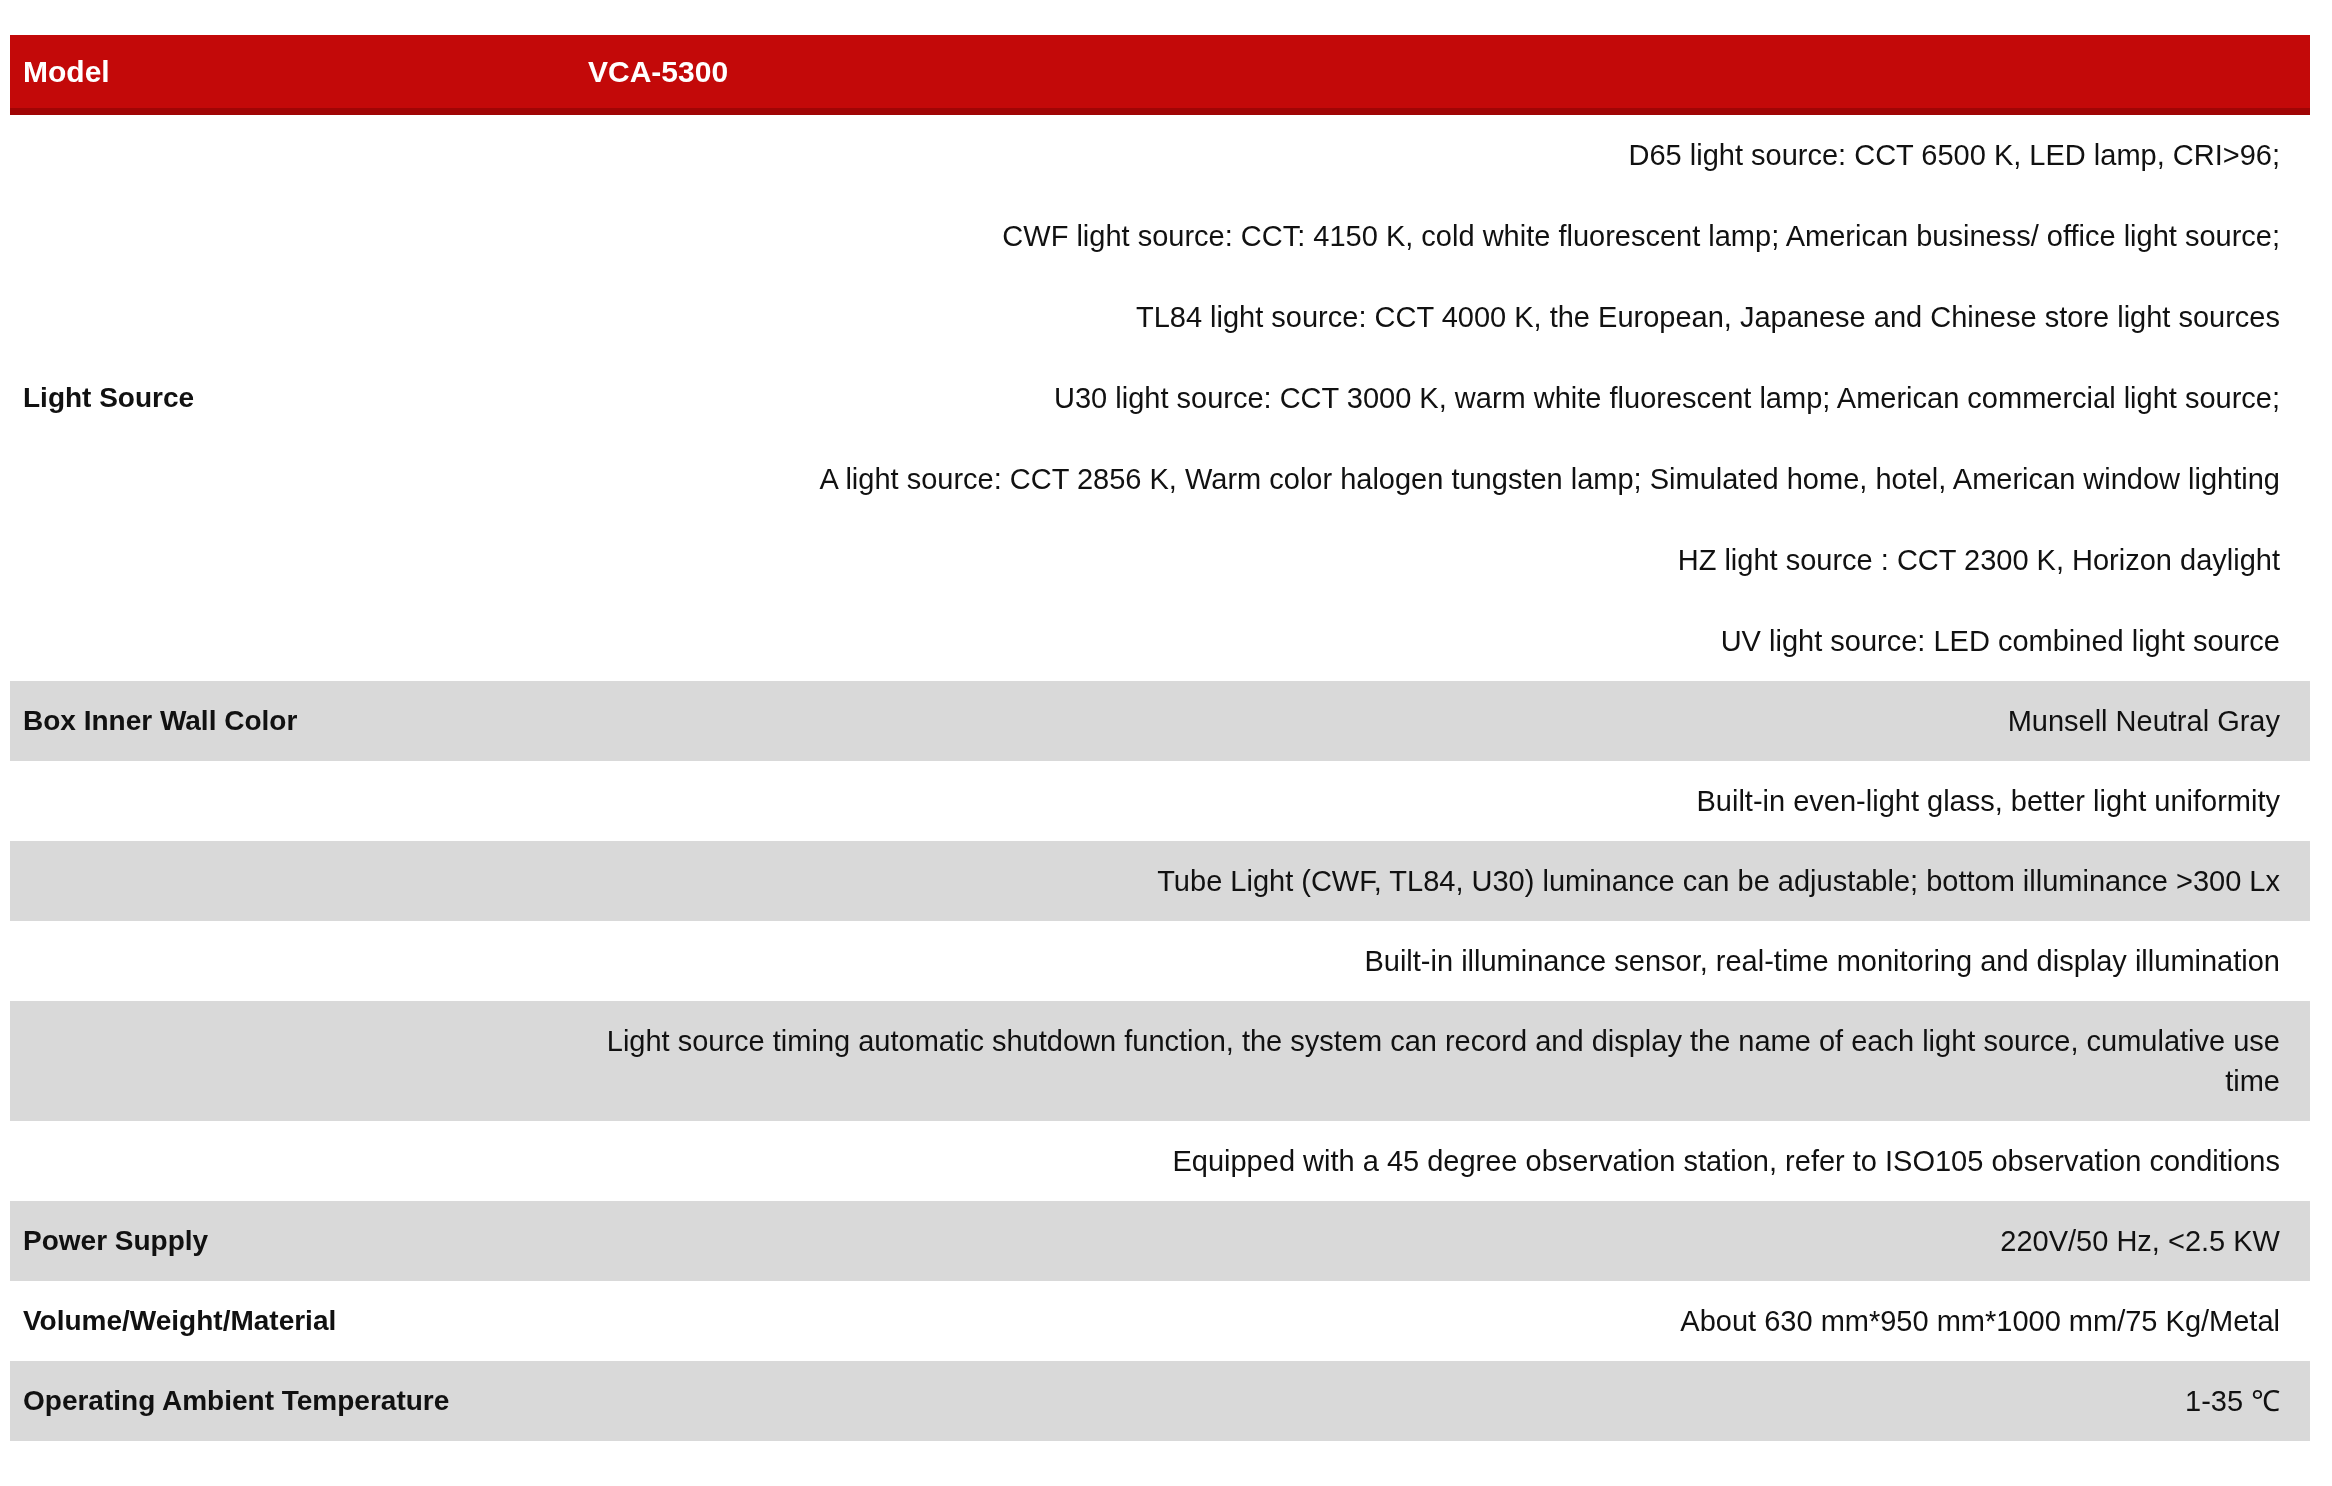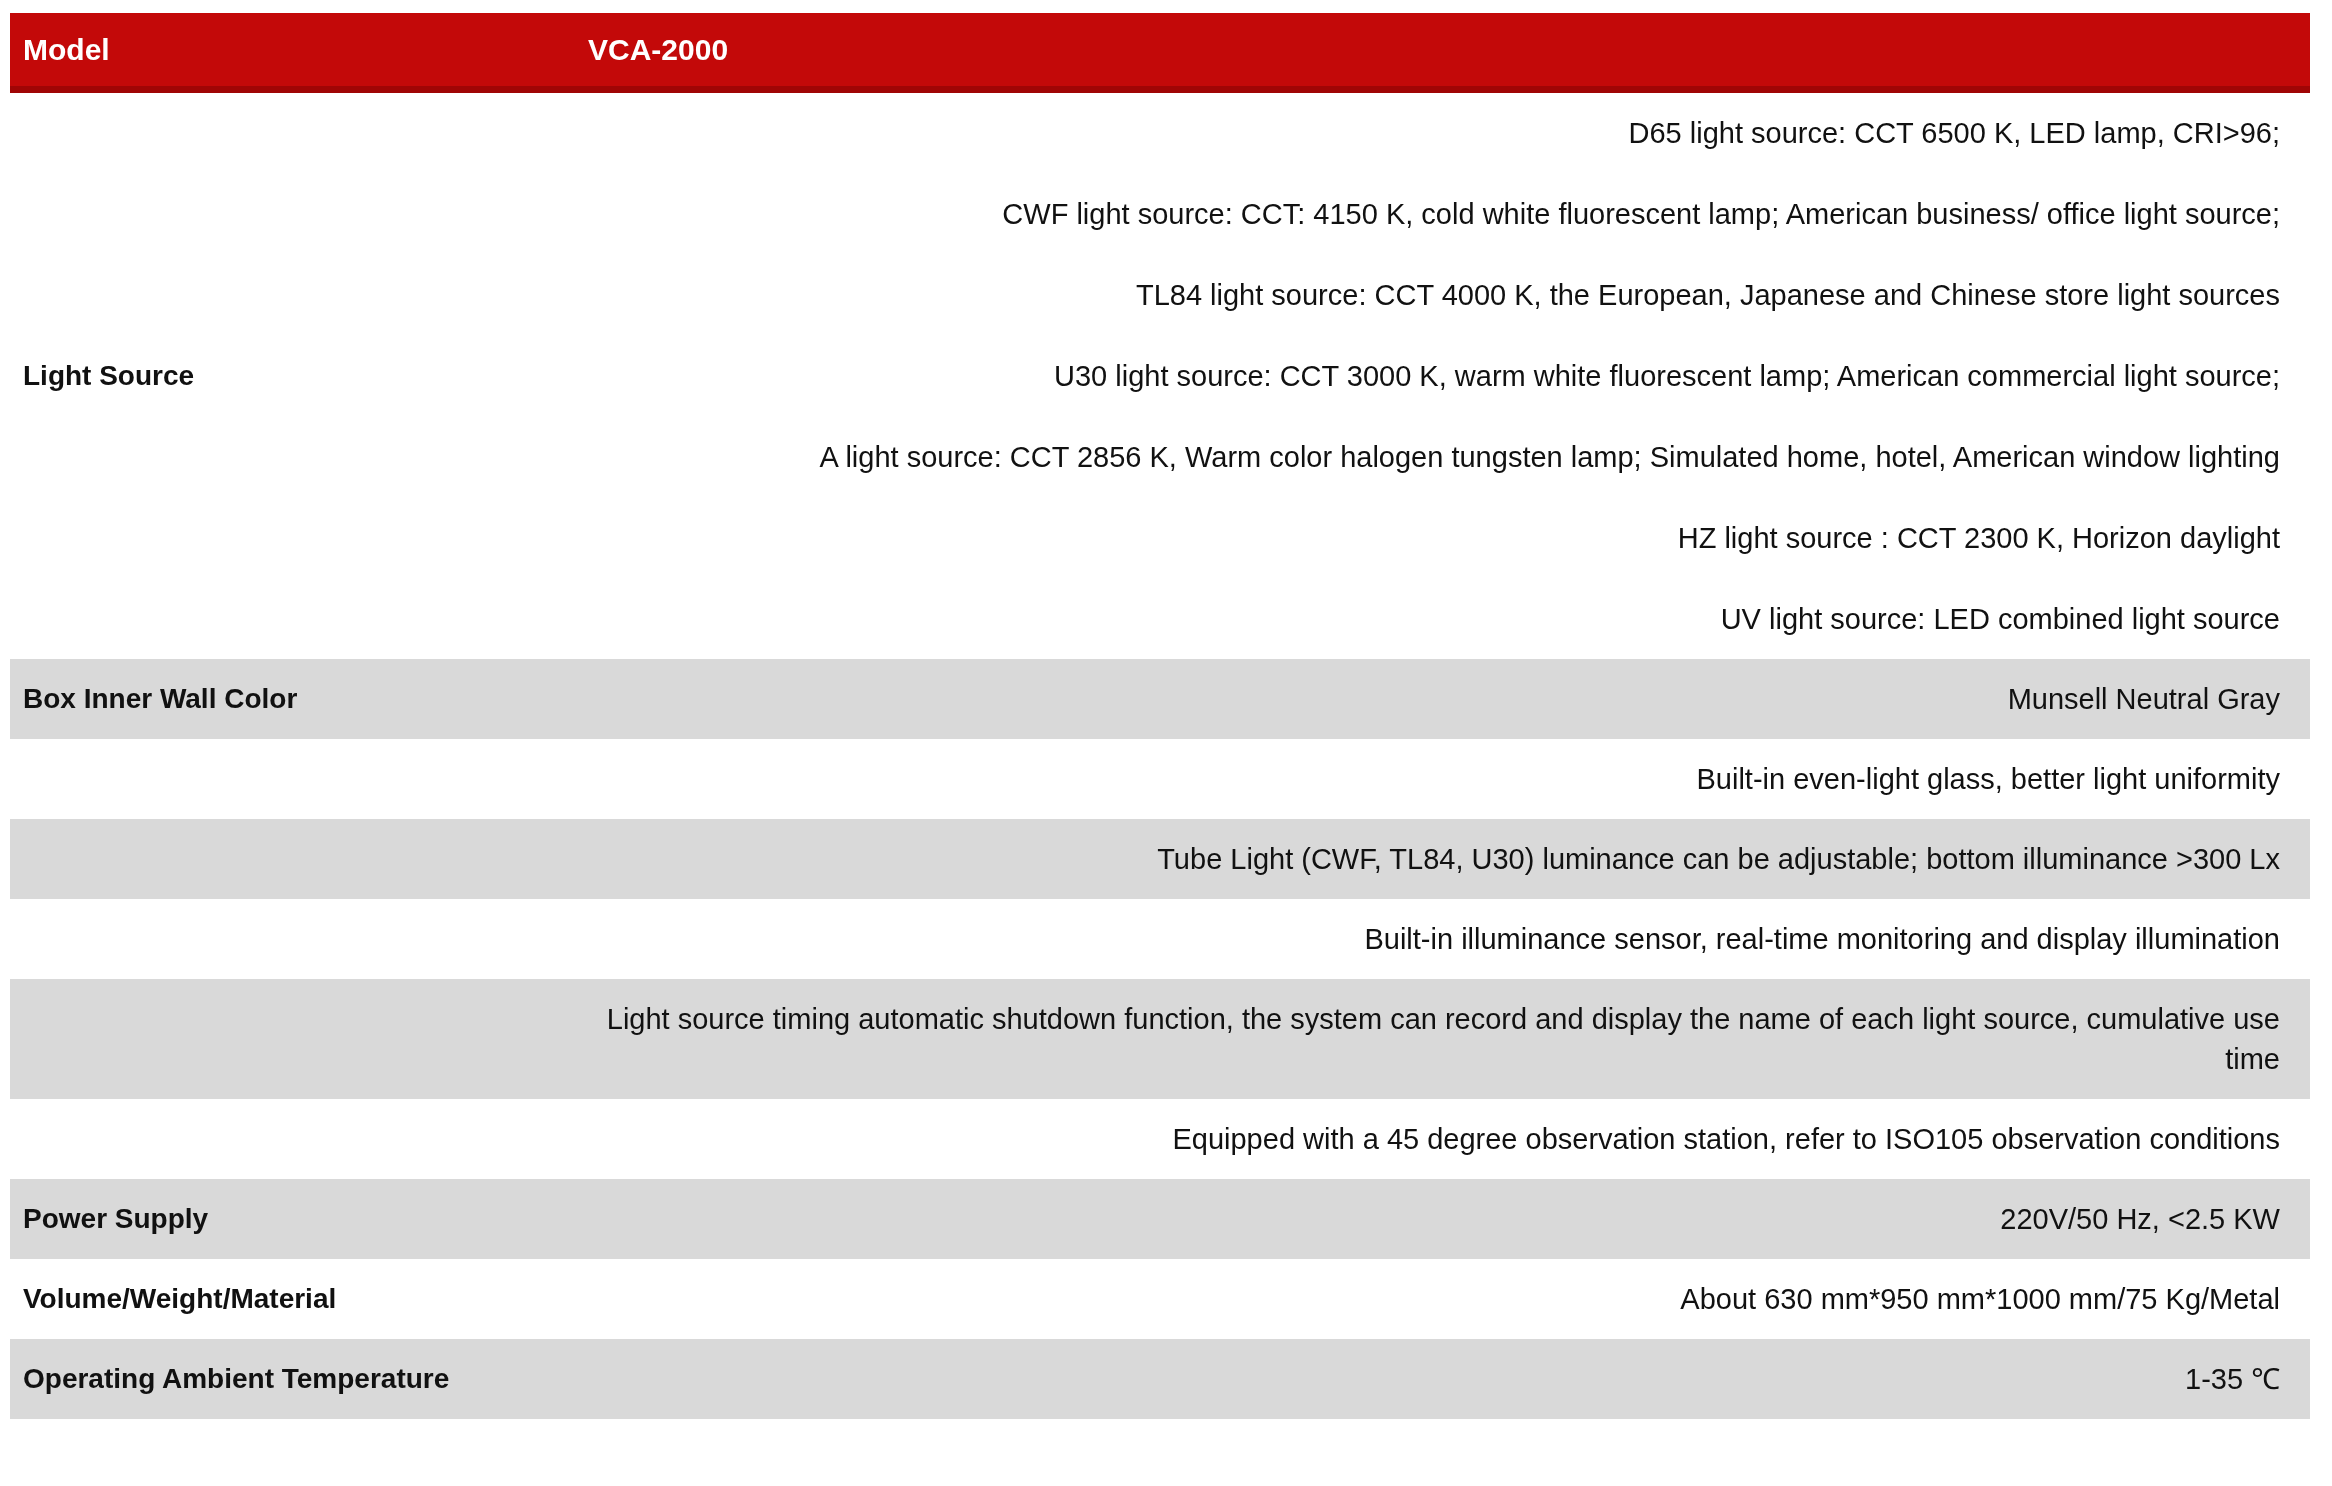--- a/index.html
+++ b/index.html
@@ -15,20 +15,21 @@
     padding: 0;
     background: #ffffff;
     font-family: "Liberation Sans", sans-serif;
     color: var(--body-text);
   }
   .page {
     width: 2332px;
     height: 1434px;
     background: #ffffff;
     overflow: hidden;
+    margin-top: 22px;
   }
   table.spec {
     border-collapse: collapse;
     table-layout: fixed;
     width: 2300px;
     margin: 13px 0 0 10px;
   }
   table.spec col.c1 { width: 578px; }
   thead th {
     background: var(--header-bg);
@@ -66,21 +67,21 @@
 
 <div class="page">
   <table class="spec">
     <colgroup>
       <col class="c1">
       <col class="c2">
     </colgroup>
     <thead>
       <tr>
         <th class="h1" scope="col">Model</th>
-        <th class="h2" scope="col">VCA-2000</th>
+        <th class="h2" scope="col">VCA-5300</th>
       </tr>
     </thead>
     <tbody>
         <tr>
           <th scope="row">Light Source</th>
           <td>
             <p>D65 light source: CCT 6500 K, LED lamp, CRI&gt;96;</p>
             <p>CWF light source: CCT: 4150 K, cold white fluorescent lamp; American business/ office light source;</p>
             <p>TL84 light source: CCT 4000 K, the European, Japanese and Chinese store light sources</p>
             <p>U30 light source: CCT 3000 K, warm white fluorescent lamp; American commercial light source;</p>

